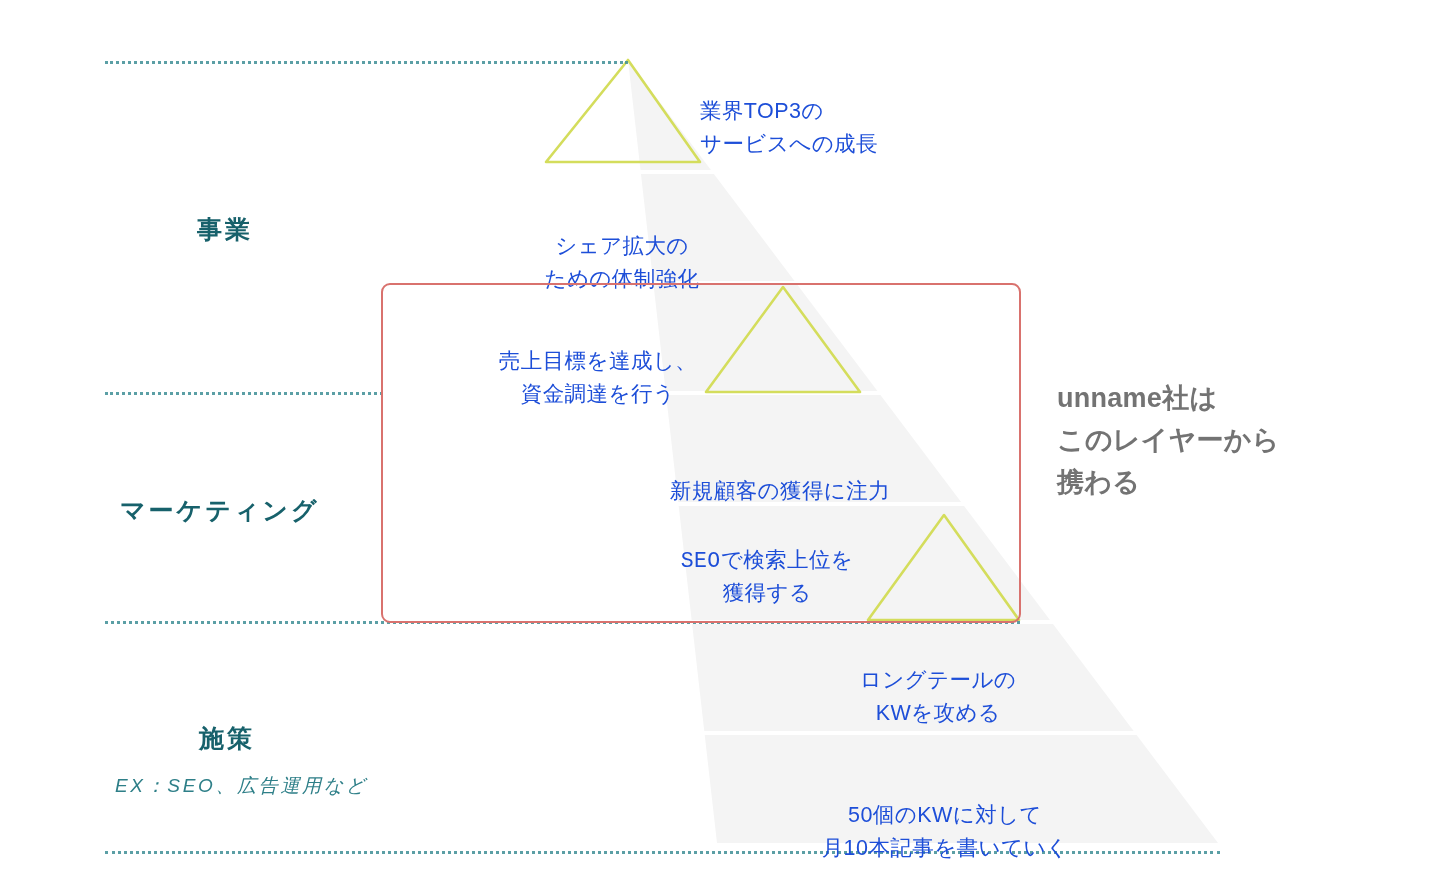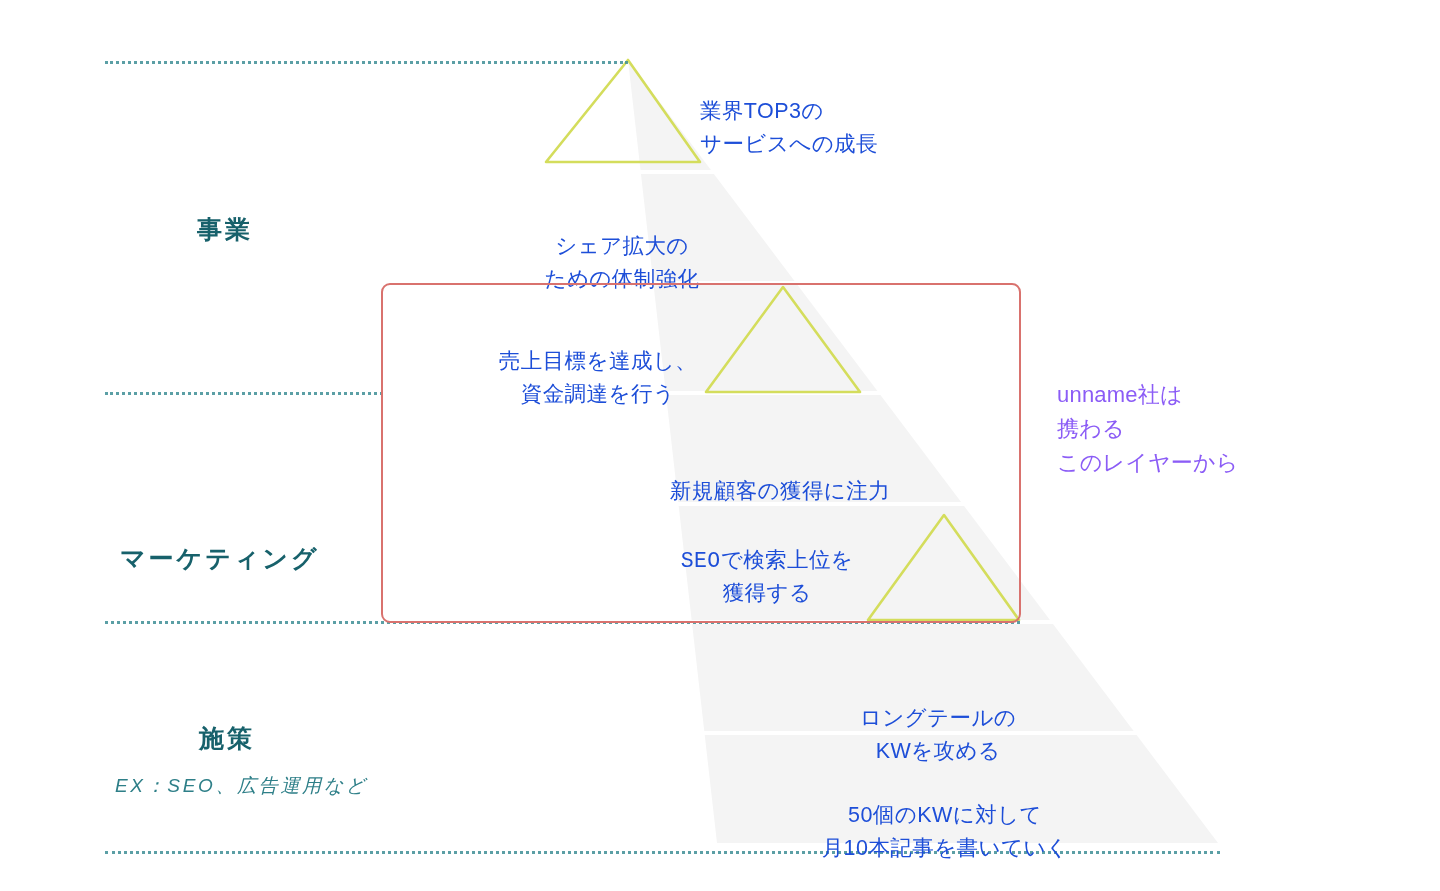--- a/index.html
+++ b/index.html
@@ -77,23 +77,23 @@
     border: 2.5px solid #d9726e;
     border-radius: 9px;
     background: transparent;
   }
 
   
   #annotation {
     position: absolute;
     left: 1057px;
     top: 378px;
-    color: #8b5cf6;
-    font-size: 22px;
-    font-weight: normal;
+    color: #737373;
+    font-size: 27px;
+    font-weight: bold;
     line-height: 1.55;
     letter-spacing: .01em;
     white-space: nowrap;
   }
 </style>
 </head>
 <body>
 
 <div id="stage">
 
@@ -119,21 +119,21 @@
   <div class="divider" style="left:105px; top:61px; width:523px;"></div>
 
   <div class="divider" style="left:105px; top:392px; width:278px;"></div>
 
   <div class="divider" style="left:105px; top:621px; width:915px;"></div>
 
   <div class="divider" style="left:105px; top:851px; width:1115px;"></div>
 
   <div class="cat-label big" style="left:197px; top:201px;margin-top:12px;">事業</div>
 
-  <div class="cat-label big" style="left:120px; top:494px;margin-top:48px;">マーケティング</div>
+  <div class="cat-label big" style="left:120px; top:494px;">マーケティング</div>
 
   <div class="cat-label big" style="left:199px; top:722px;">施策</div>
 
   <div class="cat-sub" style="left:115px; top:773px;">EX：SEO、広告運用など</div>
 
   <div class="step-text" style="left:700px; top:59px;">
     <div>業界TOP3の</div>
     <div>サービスへの成長</div>
   </div>
 
@@ -149,31 +149,31 @@
 
   <div class="step-text center" style="left:646px; top:439px; width:268px;">
     <div>新規顧客の獲得に注力</div>
   </div>
 
   <div class="step-text center" style="left:673px; top:509px; width:188px;font-family:Liberation Mono, monospace;">
     <div>SEOで検索上位を</div>
     <div>獲得する</div>
   </div>
 
-  <div class="step-text center" style="left:843px; top:666px; width:190px;text-align:center;">
+  <div class="step-text center" style="left:843px; top:628px; width:190px;text-align:center;">
     <div>ロングテールの</div>
     <div>KWを攻める</div>
   </div>
 
   <div class="step-text center" style="left:802px; top:763px; width:286px;">
     <div>50個のKWに対して</div>
     <div>月10本記事を書いていく</div>
   </div>
 
   <div id="callout-box"></div>
 
   <div id="annotation">
     <div>unname社は</div>
+    <div>このレイヤーから</div>
     <div>携わる</div>
-    <div>このレイヤーから</div>
   </div>
 
 </div>
 
 </body></html>

